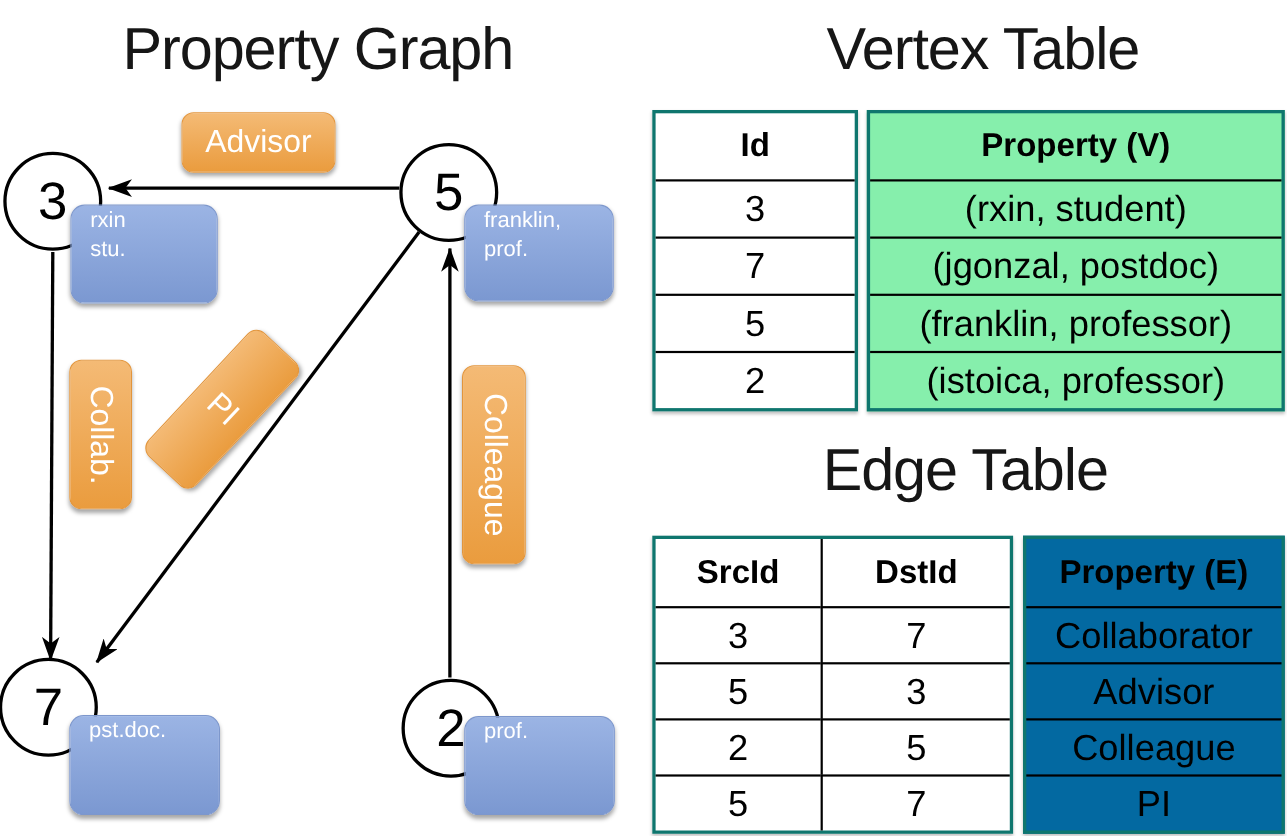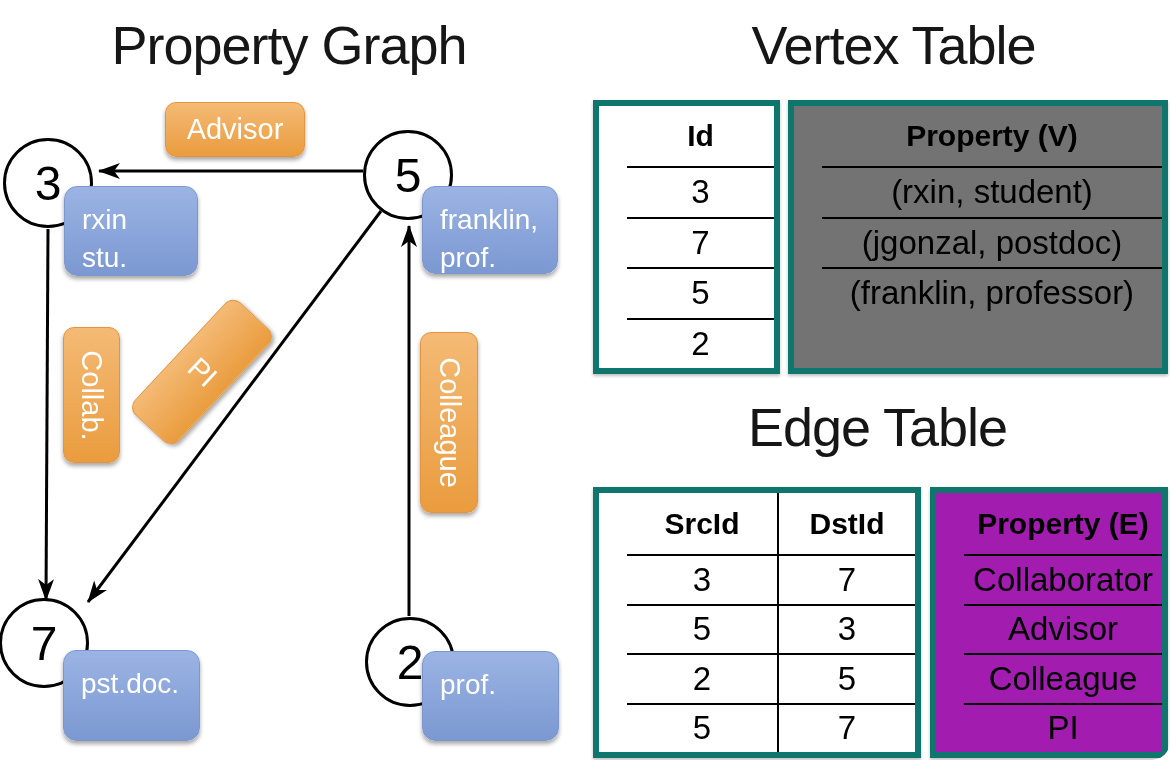--- a/index.html
+++ b/index.html
@@ -1,32 +1,32 @@
 <!DOCTYPE html>
 <html><head>
 <meta charset="utf-8">
 <style>
   html,body{margin:0;padding:0;background:#fff;}
   .slide{position:relative;width:1170px;height:760px;background:#ffffff;overflow:hidden;
-         font-family:"Liberation Sans","DejaVu Sans",sans-serif;color:#000;border-radius:19px;}
+         font-family:"Liberation Sans","DejaVu Sans",sans-serif;color:#000;}
 
   
   .title{position:absolute;font-size:54px;font-weight:300;letter-spacing:-1px;color:#161616;
          text-align:center;white-space:nowrap;}
   .graph-title{left:0;width:578px;top:14px;}
   .vertex-title{left:601px;width:585px;top:14px;}
   .edge-title{left:585px;width:585px;top:396px;}
 
   
   .edges{position:absolute;left:0;top:0;z-index:1;}
   .gnode{position:absolute;width:84px;height:84px;background:#fff;border:3px solid #000;
          border-radius:50%;display:flex;align-items:center;justify-content:center;
          font-size:48px;font-weight:300;z-index:2;}
-  .pbox{position:absolute;z-index:4;border-radius:13px;color:#fff;font-size:28px;line-height:1.34;
-        padding:14px 0 0 17px;box-sizing:border-box;
+  .pbox{position:absolute;z-index:4;border-radius:13px;color:#fff;font-size:20px;line-height:1.34;
+        padding:0 0 0 17px;box-sizing:border-box;
         background:linear-gradient(#9bb4e4,#7b98d1);border:1px solid #7d97cc;
         box-shadow:0 3px 4px rgba(0,0,0,0.35);}
   .pline{display:block;}
   .elabel{position:absolute;z-index:5;border-radius:11px;color:#fff;font-size:29px;
           background:linear-gradient(#f4ba75,#ea9c3e);border:1px solid #e2953c;
           box-shadow:0 3px 4px rgba(0,0,0,0.35);
           display:flex;align-items:center;justify-content:center;}
   .vtext{transform:rotate(90deg);white-space:nowrap;}
   .advisor-label{left:165px;top:102px;width:138px;height:53px;}
   .collab-label{left:63px;top:327px;width:55px;height:134px;}
@@ -35,34 +35,34 @@
   .node-3{left:3px;top:138px;}
   .node-5{left:363px;top:130px;}
   .node-7{left:-1px;top:598px;}
   .node-2{left:365px;top:617px;}
   .rxin-box{left:64px;top:186px;width:134px;height:90px;}
   .franklin-box{left:422px;top:186px;width:136px;height:88px;}
   .jgonzal-box{left:63px;top:650px;width:137px;height:91px;}
   .istoica-box{left:422px;top:651px;width:137px;height:90px;}
 
   
-  .ttable{position:absolute;display:grid;border:6px solid #0f766e;box-sizing:border-box;
-          background:#fff;box-shadow:0 2px 3px rgba(0,0,0,0.25);padding-left:28px;}
+  .ttable{position:absolute;display:grid;border:3px solid #0f766e;box-sizing:border-box;
+          background:#fff;box-shadow:0 2px 3px rgba(0,0,0,0.25);}
   .cell{display:flex;align-items:center;justify-content:center;font-size:33px;
         border-top:2px solid #000;}
   .cell.first{border-top:none;}
   .hcell{font-weight:bold;font-size:30px;}
   .colsep{border-left:2px solid #000;}
   .vt-left{left:593px;top:100px;width:187px;height:274px;grid-template-rows:60px repeat(4,1fr);}
   .vt-right{left:788px;top:100px;width:380px;height:274px;grid-template-rows:60px repeat(4,1fr);
-            background:#737373;}
+            background:#86efac;}
   .et-white{left:593px;top:487px;width:328px;height:271px;
             grid-template-columns:150px 1fr;grid-template-rows:61px repeat(4,1fr);}
   .et-prop{left:930px;top:487px;width:238px;height:271px;grid-template-rows:61px repeat(4,1fr);
-           background:#a21caf;}
+           background:#0369a1;}
 </style>
 </head>
 <body>
 
 <div class="slide">
 
   <div class="title graph-title">Property Graph</div>
   <div class="title vertex-title">Vertex Table</div>
   <div class="title edge-title">Edge Table</div>
 
@@ -125,20 +125,21 @@
     <div class="cell">7</div>
     <div class="cell">5</div>
     <div class="cell">2</div>
   </div>
 
   <div class="ttable vt-right">
     <div class="cell hcell first">Property (V)</div>
     <div class="cell">(rxin, student)</div>
     <div class="cell">(jgonzal, postdoc)</div>
     <div class="cell">(franklin, professor)</div>
+    <div class="cell">(istoica, professor)</div>
   </div>
 
   <div class="ttable et-white">
     <div class="cell hcell first">SrcId</div>
     <div class="cell hcell first colsep">DstId</div>
     <div class="cell">3</div>
     <div class="cell colsep">7</div>
     <div class="cell">5</div>
     <div class="cell colsep">3</div>
     <div class="cell">2</div>

